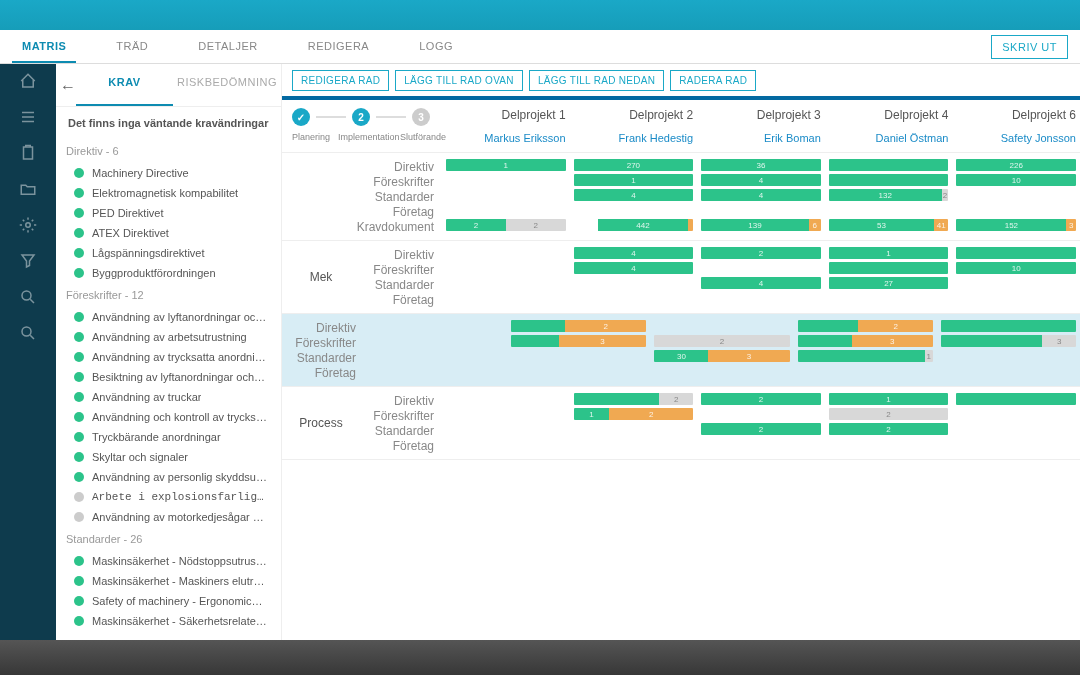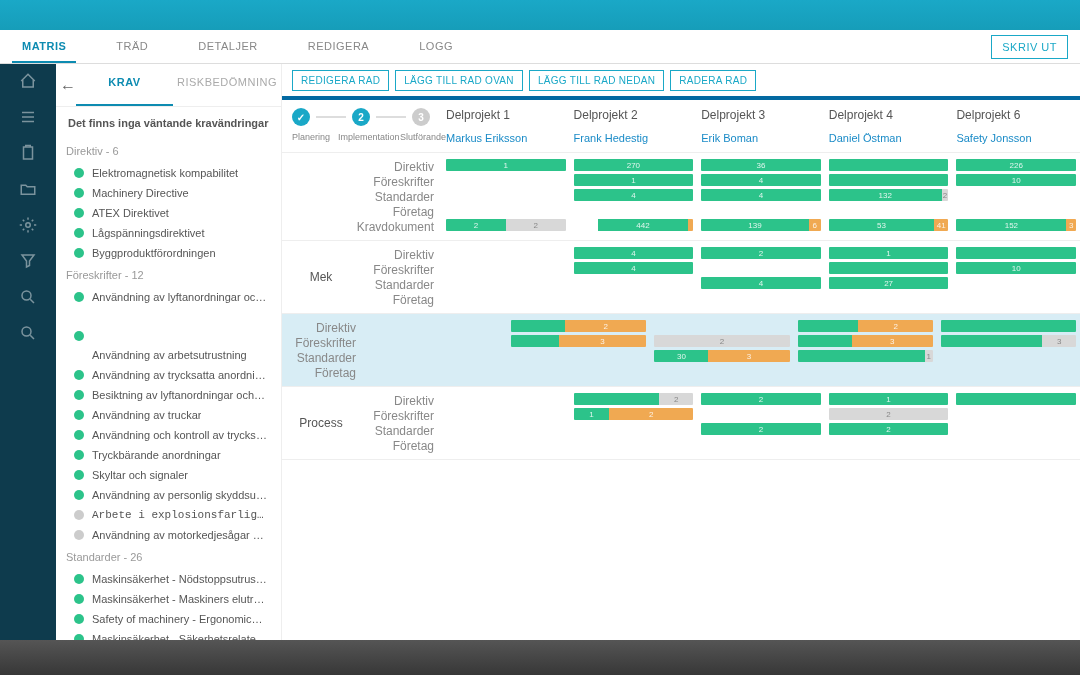--- a/index.html
+++ b/index.html
@@ -35,21 +35,21 @@
 .toolbar{height:36px;display:flex;align-items:center;gap:6px;padding:0 10px;border-bottom:4px solid #0369a1}
 .btn-tool{border:1px solid #1aa8c7;color:#1aa8c7;background:#fff;font-size:10px;padding:4px 8px;letter-spacing:.3px;cursor:pointer}
 .matrix-head{display:flex;border-bottom:1px solid #eee}
 .stage-col{width:160px;padding:8px 10px}
 .stages{display:flex;align-items:center;gap:6px;margin-bottom:6px}
 .stage-dot{width:18px;height:18px;border-radius:50%;display:flex;align-items:center;justify-content:center;font-size:10px;color:#fff;font-weight:600}
 .sd1{background:#1aa8c7}.sd2{background:#1aa8c7}.sd3{background:#ccc}
 .stage-line{width:30px;height:2px;background:#ddd}
 .stage-labels{display:flex;gap:8px;font-size:9px;color:#888}
 .stage-labels span{width:54px;text-align:center}
-.proj-col{flex:1;padding:8px 4px;text-align:left}
+.proj-col{flex:1;padding:8px 4px;text-align:right}
 .proj-title{font-size:12px;color:#555;margin-bottom:10px}
 .proj-owner{font-size:11px;color:#1a8bc7;cursor:pointer}
 .matrix-body{flex:1;overflow:auto}
 .sec-row{display:flex;border-bottom:1px solid #eee}
 .sec-row.hl{background:#d8edf5}
 .sec-name{width:78px;display:flex;align-items:center;justify-content:center;font-size:12px;color:#555}
 .sub-rows{width:82px;padding:6px 0}
 .sub-row{height:15px;display:flex;align-items:center;justify-content:flex-end;padding-right:8px;font-size:12px;color:#888}
 .data-cols{flex:1;display:flex}
 .data-col{flex:1;padding:6px 4px}
@@ -123,46 +123,50 @@
    <div class="side-tabs">
     <div class="back-arrow">←</div>
     <div class="side-tab active">KRAV</div>
     <div class="side-tab">RISKBEDÖMNING</div>
    </div>
    <div class="pending-msg">Det finns inga väntande kravändringar</div>
    <div class="side-scroll" id="side-list">
           <div class="group-hdr">Direktiv - 6</div>
           <div class="item">
             <span class="dot g"></span>
+            <span style="white-space: nowrap; overflow: hidden; text-overflow: ellipsis;">Machinery Directive</span>
+          </div>
+          <div class="item">
+            <span class="dot g"></span>
             <span style="white-space: nowrap; overflow: hidden; text-overflow: ellipsis;">Elektromagnetisk kompabilitet</span>
           </div>
           <div class="item">
             <span class="dot g"></span>
-            <span style="white-space: nowrap; overflow: hidden; text-overflow: ellipsis;">Machinery Directive</span>
+            <span style="white-space: nowrap; overflow: hidden; text-overflow: ellipsis;">PED Direktivet</span>
           </div>
           <div class="item">
             <span class="dot g"></span>
             <span style="white-space: nowrap; overflow: hidden; text-overflow: ellipsis;">ATEX Direktivet</span>
           </div>
           <div class="item">
             <span class="dot g"></span>
             <span style="white-space: nowrap; overflow: hidden; text-overflow: ellipsis;">Lågspänningsdirektivet</span>
           </div>
           <div class="item">
             <span class="dot g"></span>
             <span style="white-space: nowrap; overflow: hidden; text-overflow: ellipsis;">Byggproduktförordningen</span>
           </div>
           <div class="group-hdr">Föreskrifter - 12</div>
           <div class="item">
             <span class="dot g"></span>
             <span style="white-space: nowrap; overflow: hidden; text-overflow: ellipsis;">Användning av lyftanordningar och l...</span>
           </div>
           <div class="item">
             <span class="dot g"></span>
-            <span style="white-space: nowrap; overflow: hidden; text-overflow: ellipsis; margin-top: 38px;">Användning av arbetsutrustning</span>
+            <span style="white-space: nowrap; overflow: hidden; text-overflow: ellipsis;">Användning av arbetsutrustning</span>
           </div>
           <div class="item">
             <span class="dot g"></span>
             <span style="white-space: nowrap; overflow: hidden; text-overflow: ellipsis;">Användning av trycksatta anordningar</span>
           </div>
           <div class="item">
             <span class="dot g"></span>
             <span style="white-space: nowrap; overflow: hidden; text-overflow: ellipsis;">Besiktning av lyftanordningar och vi...</span>
           </div>
           <div class="item">

